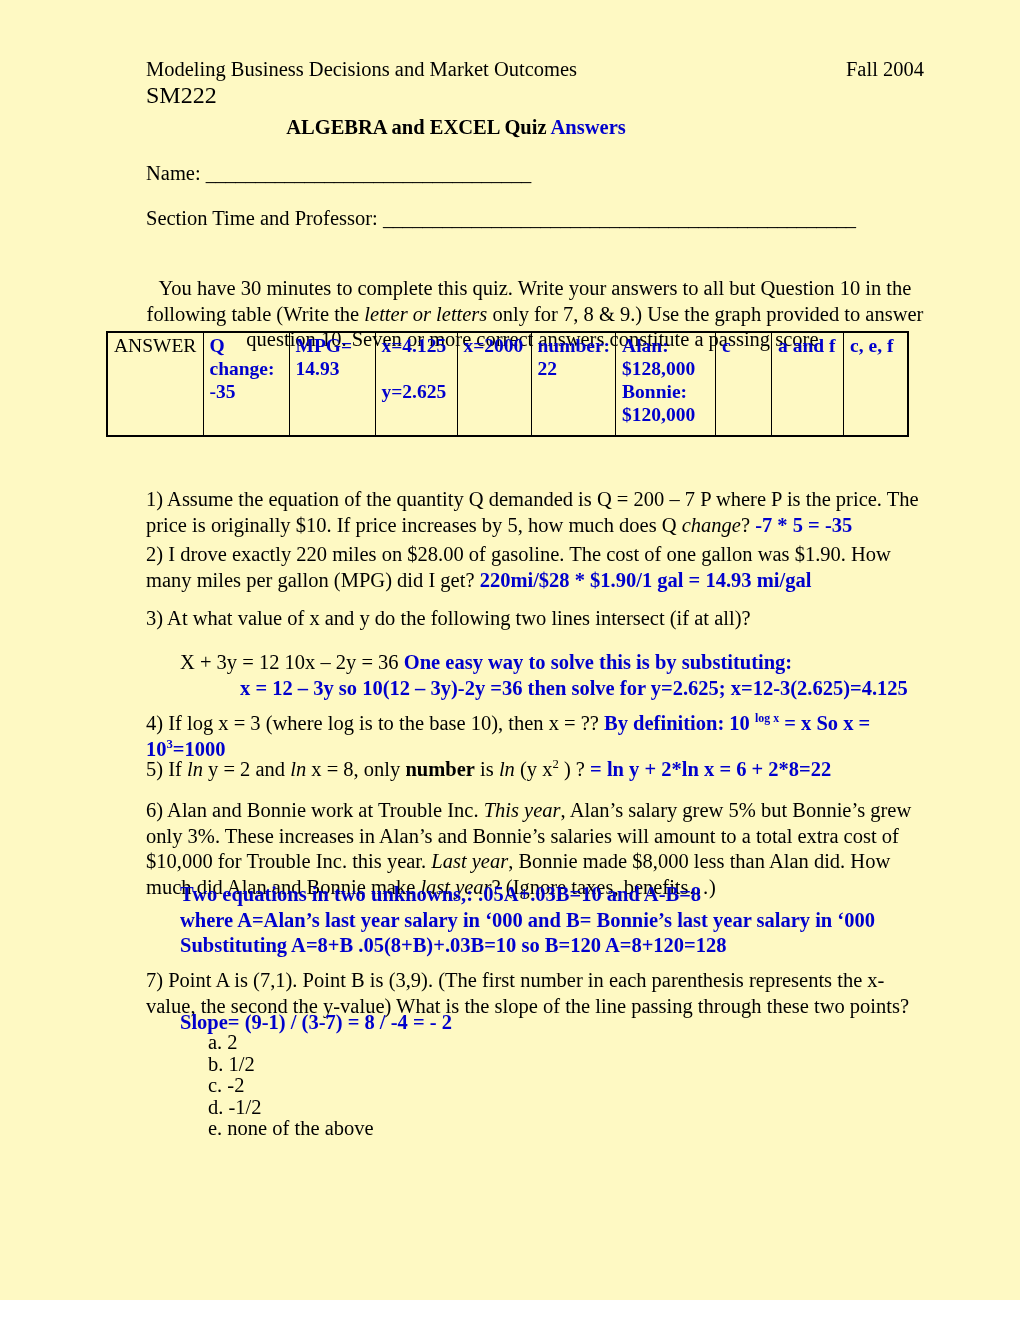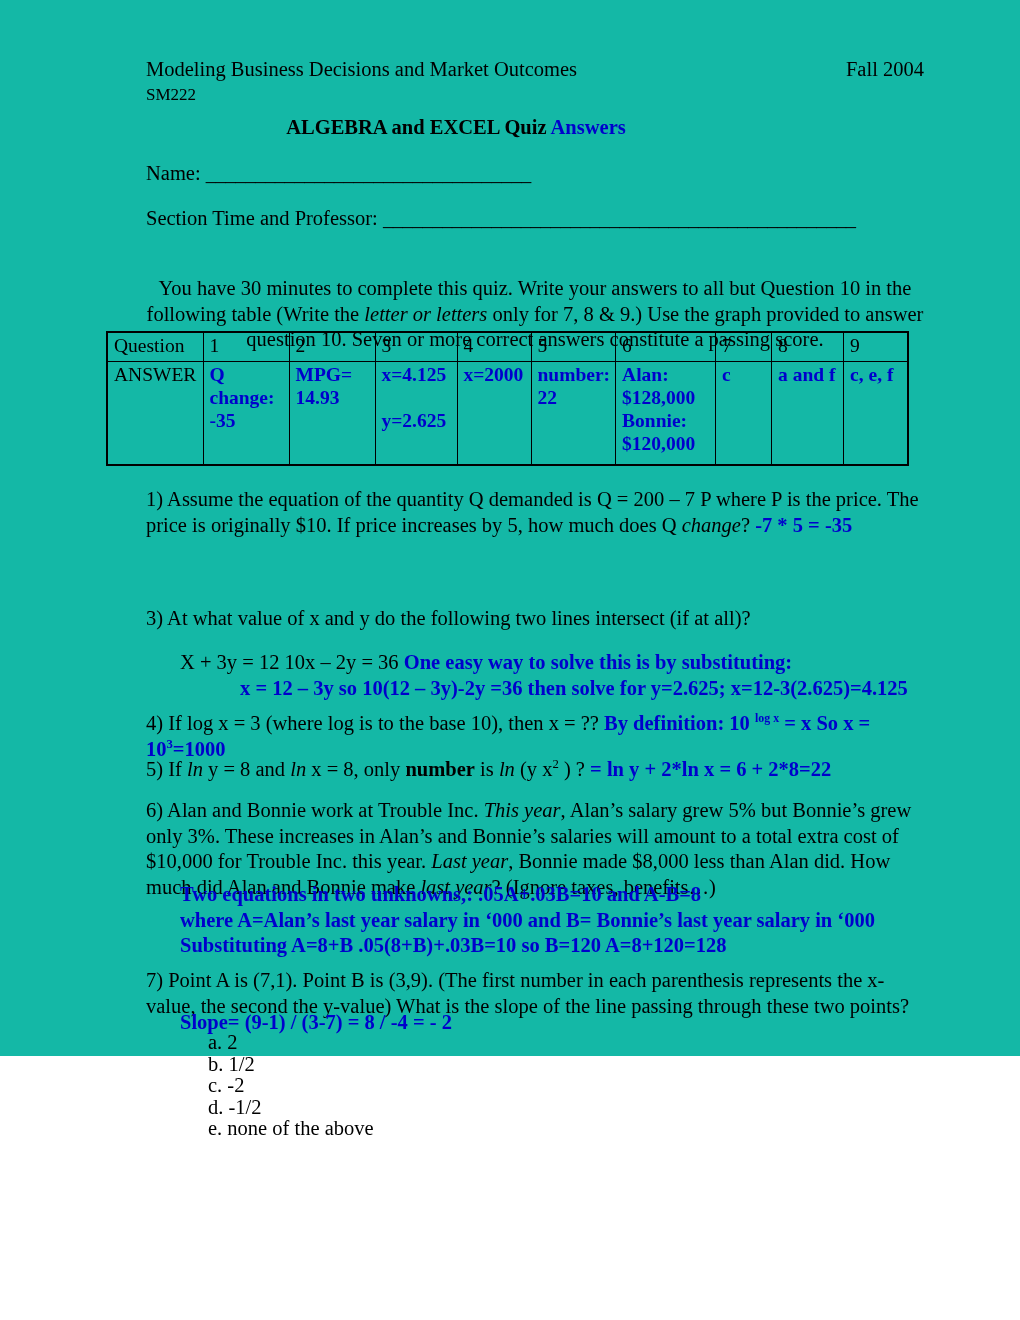--- a/index.html
+++ b/index.html
@@ -13,22 +13,22 @@
     position: relative;
     font-family: "Liberation Serif", "DejaVu Serif", serif;
     color: #000000;
     overflow: hidden;
   }
   .page {
     position: absolute;
     left: 0;
     top: 0;
     width: 1020px;
-    height: 1056px;
-    background: #14b8a6;
+    height: 1300px;
+    background: #fef9c3;
   }
   .blue {
     color: #0000CC;
     font-weight: bold;
   }
   .bold { font-weight: bold; }
   .ital { font-style: italic; }
 
   
   .header {
@@ -41,21 +41,21 @@
     display: flex;
     justify-content: space-between;
     align-items: baseline;
     font-size: 20.5px;
     line-height: 26px;
     white-space: nowrap;
   }
   .hdr-course { }
   .hdr-term { padding-right: 12px; }
   .hdr-row2 {
-    font-size: 17px;
+    font-size: 24px;
     line-height: 26px;
   }
   .quiz-title {
     margin-top: 6px;
     font-size: 20.5px;
     line-height: 26px;
     font-weight: bold;
     text-align: center;
     padding-right: 170px;
   }
@@ -171,32 +171,20 @@
         <col class="col-q2">
         <col class="col-q3">
         <col class="col-q4">
         <col class="col-q5">
         <col class="col-q6">
         <col class="col-q7">
         <col class="col-q8">
         <col class="col-q9">
     </colgroup>
     <tbody>
-      <tr class="hdr">
-        <td>Question</td>
-        <td>1</td>
-        <td>2</td>
-        <td>3</td>
-        <td>4</td>
-        <td>5</td>
-        <td>6</td>
-        <td>7</td>
-        <td>8</td>
-        <td>9</td>
-      </tr>
       <tr class="ans">
         <td>ANSWER</td>
 
         <td class="blue">
           <div>Q</div>
           <div>change:</div>
           <div>-35</div>
         </td>
 
         <td class="blue">
@@ -236,30 +224,31 @@
 
         <td class="blue">
           <div>c, e, f</div>
         </td>
       </tr>
     </tbody>
   </table>
 
   <div class="q q1"><span>1)   Assume the equation of the quantity Q demanded is   Q = 200 – 7 P    where P is the price. The price is originally $10.  If price increases by 5, how much does Q </span><span class="ital">change</span><span>? </span><span class="blue">-7 * 5 = -35</span></div>
 
+  <div class="q q2"><span>2)  I drove exactly 220 miles on  $28.00 of gasoline.  The cost of one gallon was $1.90.  How many miles per gallon (MPG) did I get?   </span><span class="blue">220mi/$28   *  $1.90/1 gal  = 14.93  mi/gal</span></div>
 
   <div class="q q3"><span>3)  At what value of x and y do the following two lines intersect (if at all)?</span></div>
   <div class="q q3sol">
     <div><span>X + 3y = 12    10x – 2y = 36    </span><span class="blue">One easy way to solve this is by substituting:</span></div>
     <div class="q3sol-l2 blue">x = 12 – 3y   so  10(12 – 3y)-2y =36  then solve for y=2.625; x=12-3(2.625)=4.125</div>
   </div>
 
   <div class="q q4"><span>4)  If log x = 3 (where log is to the base 10), then x = ?? </span><span class="blue"><span>By definition: 10 </span><span class="sup-logx">log x</span><span> = x   So  x = 10</span><sup>3</sup><span>=1000</span></span></div>
 
-  <div class="q q5"><span>5)   If </span><span class="ital">ln</span><span> y = 8 and </span><span class="ital">ln</span><span> x =  8,  only </span><span class="bold">number</span><span> is  </span><span class="ital">ln</span><span>  (y x</span><sup>2</sup><span> ) ? </span><span class="blue">= ln y + 2*ln x = 6 + 2*8=22</span></div>
+  <div class="q q5"><span>5)   If </span><span class="ital">ln</span><span> y = 2 and </span><span class="ital">ln</span><span> x =  8,  only </span><span class="bold">number</span><span> is  </span><span class="ital">ln</span><span>  (y x</span><sup>2</sup><span> ) ? </span><span class="blue">= ln y + 2*ln x = 6 + 2*8=22</span></div>
 
   <div class="q q6"><span>6)  Alan and Bonnie work at Trouble Inc.  </span><span class="ital">This year</span><span>, Alan’s salary grew 5% but Bonnie’s grew only 3%.  These increases in Alan’s and Bonnie’s salaries will amount to a total extra cost of $10,000 for Trouble Inc. this year.  </span><span class="ital">Last year</span><span>, Bonnie made $8,000 less than Alan did.  How much did Alan and Bonnie make </span><span class="ital">last year</span><span>?  (Ignore taxes, benefits…)</span></div>
   <div class="q q6sol blue">
     <div>Two equations in two unknowns,:  .05A+.03B=10   and     A-B=8</div>
     <div>where A=Alan’s last year salary in ‘000 and B= Bonnie’s last year salary in ‘000</div>
     <div>Substituting A=8+B   .05(8+B)+.03B=10  so   B=120   A=8+120=128</div>
   </div>
 
   <div class="q q7"><span>7)  Point A is (7,1).  Point B is (3,9).  (The first number in each parenthesis represents the x-value, the second the y-value)     What is the slope of the line passing through these two points?</span></div>
   <div class="q q7sol blue">Slope= (9-1) / (3-7) = 8 / -4 = - 2</div>

